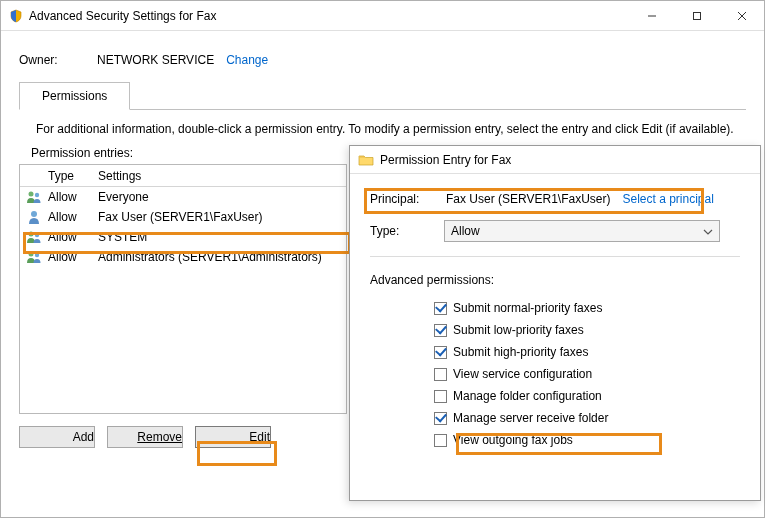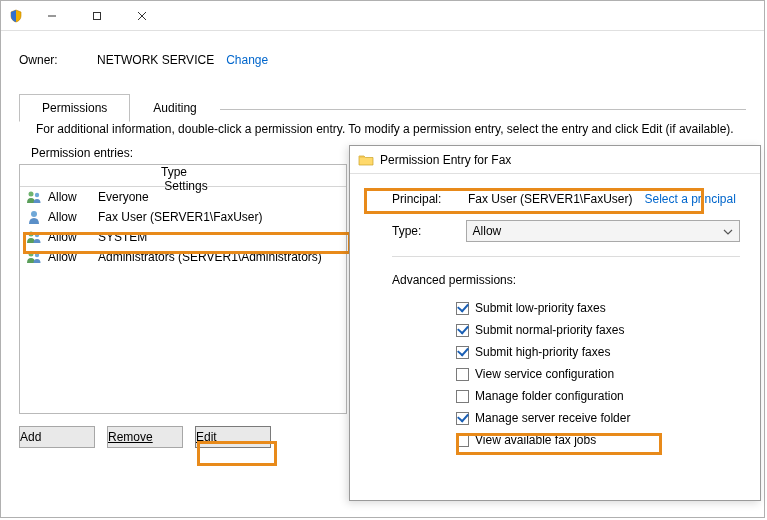--- a/index.html
+++ b/index.html
@@ -45,21 +45,21 @@
   .row-owner { display: flex; align-items: flex-end; margin: 8px 0 14px 0; }
   .lbl-owner { width: 78px; }
   .owner-val { margin-right: 12px; }
   .link { color: #0066cc; cursor: pointer; }
   
   .tabs { display: flex; border-bottom: 1px solid #c0c0c0; margin-top: 6px; }
   .tab {
     padding: 6px 22px;
     border: 1px solid transparent;
     position: relative;
-    top: 13px;
+    top: 1px;
     background: #fff;
   }
   .tab.active {
     border: 1px solid #c0c0c0;
     border-bottom: 1px solid #fff;
   }
   .desc { margin: 12px 0 10px 17px; }
   .subhead { margin: 4px 0 4px 12px; }
   
   .listpanel {
@@ -69,21 +69,20 @@
     background: #fff;
     position: relative;
   }
   .listhead {
     display: flex;
     border-bottom: 1px solid #d5d5d5;
     height: 22px;
     align-items: center;
     background: #fff;
     padding-left: 6px;
-    flex-direction: column;
   }
   .col-icon { width: 22px; }
   .col-type { width: 50px; }
   .col-princ { flex: 1; }
   .listrow {
     display: flex;
     align-items: center;
     height: 20px;
     padding-left: 6px;
   }
@@ -91,21 +90,21 @@
     width: 16px; height: 14px; margin-right: 6px;
     position: relative;
   }
   .listrow.selected { background: #fff; }
   .btnrow { display: flex; gap: 12px; margin-top: 12px; }
   .btn {
     border: 1px solid #a7a7a7;
     background: #e9e9e9;
     padding: 3px 0;
     width: 76px;
-    text-align: left;
+    text-align: right;
     cursor: pointer;
   }
   .btn.def { border: 1px solid #7a7a7a; }
   
   .hl { position: absolute; border: 3px solid #e88a1a; pointer-events: none; }
   .hl-row { left: 22px; top: 231px; width: 328px; height: 22px; }
   .hl-edit { left: 196px; top: 440px; width: 80px; height: 25px; }
   
   .overlay {
     position: absolute;
@@ -117,21 +116,21 @@
   }
   .overlay .topbar {
     height: 28px;
     border-bottom: 1px solid #e0e0e0;
     display: flex; align-items: center;
     padding-left: 8px;
   }
   .overlay .topbar .fold {
     width: 16px; height: 14px; margin-right: 6px;
   }
-  .overlay .pad { padding: 18px 20px 7px 20px; margin-left: 22px; }
+  .overlay .pad { padding: 18px 20px 7px 20px; }
   .fldrow { display: flex; align-items: center; margin-bottom: 14px; }
   .fldlbl { width: 74px; }
   .principal-box { padding: 0 2px; }
   .typesel {
     margin-left: 0;
     width: 276px;
     border: 1px solid #a9a9a9;
     height: 22px;
     display: flex; align-items: center;
     padding: 0 6px;
@@ -167,20 +166,21 @@
 <body>
 
 <div class="window">
   <div class="titlebar">
     <span class="shield">
       <svg viewBox="0 0 14 14">
           <path d="M7 1 L12 3 V7 C12 10 9.5 12.5 7 13 C4.5 12.5 2 10 2 7 V3 Z" fill="#f0b000" stroke="#c08000" stroke-width="0.6"></path>
           <path d="M7 1 L7 13 C4.5 12.5 2 10 2 7 V3 Z" fill="#3070d0"></path>
         </svg>
     </span>
+    <span class="title">Advanced Security Settings for Fax</span>
     <div class="winbtns">
       <div class="winbtn">
           <svg viewBox="0 0 10 10">
             <line x1="1" y1="5" x2="9" y2="5" stroke="#333" stroke-width="1"></line>
           </svg>
         </div>
       <div class="winbtn">
           <svg viewBox="0 0 10 10">
             <rect x="1.5" y="1.5" width="7" height="7" fill="none" stroke="#333" stroke-width="1"></rect>
           </svg>
@@ -196,21 +196,20 @@
 
   <div class="content-pad">
     <div class="row-owner">
       <span class="lbl-owner">Owner:</span>
       <span class="owner-val">NETWORK SERVICE</span>
       <span class="link">Change</span>
     </div>
 
     <div class="tabs">
       <div class="tab active">Permissions</div>
-      <div class="tab">Auditing</div>
     </div>
 
     <div class="desc">For additional information, double-click a permission entry. To modify a permission entry, select the entry and click Edit (if available).</div>
     <div class="subhead">Permission entries:</div>
 
     <div class="listpanel">
       <div class="listhead">
         <div class="col-icon"></div>
         <div class="col-type">Type</div>
         <div class="col-princ">Settings</div>
@@ -292,44 +291,44 @@
                 <path d="M1 1 L5 5 L9 1" fill="none" stroke="#555" stroke-width="1.2"></path>
               </svg>
           </span>
         </div>
       </div>
       <div class="hr"></div>
       <div class="perm-head">Advanced permissions:</div>
       <div class="perm-list" id="perms">
           <div class="chkrow">
             <span class="chkbox checked"></span>
+            <span>Submit normal-priority faxes</span>
+          </div>
+          <div class="chkrow">
+            <span class="chkbox checked"></span>
             <span>Submit low-priority faxes</span>
-          </div>
-          <div class="chkrow">
-            <span class="chkbox checked"></span>
-            <span>Submit normal-priority faxes</span>
           </div>
           <div class="chkrow">
             <span class="chkbox checked"></span>
             <span>Submit high-priority faxes</span>
           </div>
           <div class="chkrow">
             <span class="chkbox"></span>
             <span>View service configuration</span>
           </div>
           <div class="chkrow">
             <span class="chkbox"></span>
             <span>Manage folder configuration</span>
           </div>
           <div class="chkrow">
             <span class="chkbox checked"></span>
             <span>Manage server receive folder</span>
           </div>
           <div class="chkrow">
             <span class="chkbox"></span>
-            <span>View available fax jobs</span>
+            <span>View outgoing fax jobs</span>
           </div>
         </div>
     </div>
     <div class="hl hl-princ"></div>
     <div class="hl hl-mng"></div>
   </div>
 </div>
 
 </body></html>

